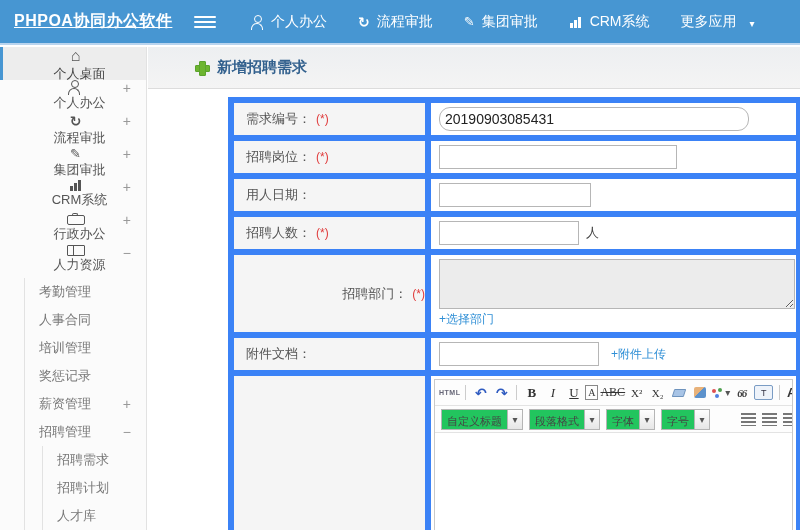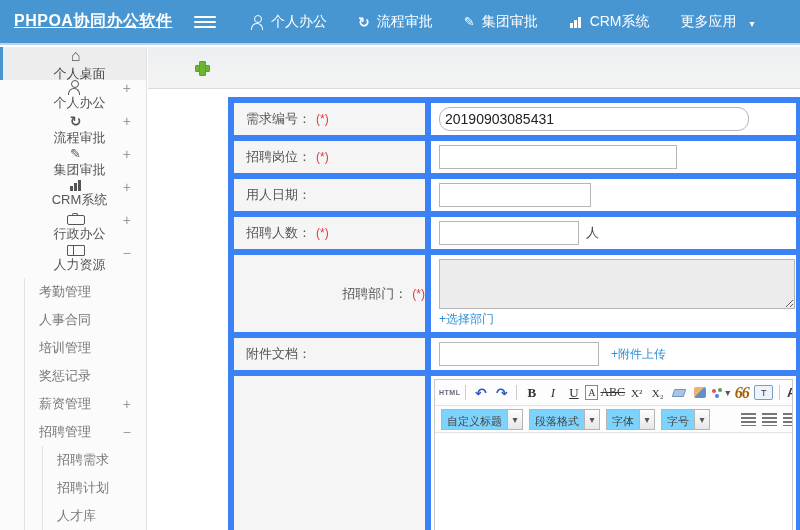--- a/index.html
+++ b/index.html
@@ -80,26 +80,26 @@
   .b-italic { font-style:italic; font-size:13px; }
   .b-under { text-decoration:underline; font-size:13px; }
   .b-abox { border:1px solid #888; font-size:10px; min-width:13px; height:15px; line-height:13px; }
   .b-strike { font-size:12px; text-decoration:line-through; }
   .b-supsub { font-size:11px; }
   .ico-eraser { width:12px; height:8px; background:#a8c4e6; border:1px solid #6e93bd; transform:skewX(-18deg); border-radius:1px; }
   .ico-brush { width:12px; height:11px; background:linear-gradient(135deg,#e8b27a 45%,#5d92cc 45%); border-radius:2px; }
   .ico-dots { position:relative; width:13px; height:12px; }
   .ico-dots::before { content:""; position:absolute; left:1px; top:2px; width:4px; height:4px; border-radius:50%; background:#e05050; box-shadow:6px -1px 0 #50a050, 3px 5px 0 #5080e0; }
   .tb-caret { font-size:8px; color:#555; margin-left:1px; }
-  .b-quote { font-family:"Liberation Serif","DejaVu Serif",serif; font-weight:bold; font-style:italic; color:#a16207; letter-spacing:-1px; font-size:16px;text-align:right; }
+  .b-quote { font-family:"Liberation Serif","DejaVu Serif",serif; font-weight:bold; font-style:italic; color:#404040; letter-spacing:-1px; font-size:11px;text-align:right; }
   .ico-paste { width:15px; height:15px; border:1px solid #7a9cc4; background:#eef3fa; font-size:9px; color:#334; border-radius:2px; }
   .b-fontcolor { font-size:13px; font-weight:bold; }
   .b-backcolor { background:#f0a030; font-size:11px; width:15px; height:15px; border-radius:2px; color:#503; }
   .tbar2 { height:27px; }
-  .sel { display:flex; align-items:stretch; height:21px; border:1px solid #b5b5b5; background:#7dd3fc; margin:0 3px; flex:none; cursor:pointer; }
+  .sel { display:flex; align-items:stretch; height:21px; border:1px solid #b5b5b5; background:#22c55e; margin:0 3px; flex:none; cursor:pointer; }
   .sel-label { font-size:11px; color:#444; padding:4px 5px 0 5px; white-space:nowrap; }
   .sel-caret { width:15px; border-left:1px solid #b5b5b5; background:linear-gradient(#fefefe,#e6e6e6); display:flex; align-items:center; justify-content:center; color:#555; }
   .align-group { display:flex; margin-left:28px; gap:6px; flex:none; }
   .align-icon { width:15px; height:13px; background:repeating-linear-gradient(to bottom,#777 0 2px,transparent 2px 4px); cursor:pointer; }
   .editor-body { height:290px; background:#fff; }
 </style>
 </head>
 <body>
 
 <div class="header">
@@ -209,20 +209,21 @@
       <div class="sub-item">
           <span>人才库</span>
         </div>
     </div>
   </div>
 </div>
 
 <div class="main">
   <div class="titlebar">
     <span class="plus-icon"></span>
+    <span class="page-title">新增招聘需求</span>
   </div>
 
   <table class="form-table">
     <tbody>
         <tr>
       <td class="lbl"><span>需求编号：</span><span class="req">(*)</span></td>
       <td class="val"><input class="txt w310" value="20190903085431" style=""></td>
     </tr>
     <tr>
       <td class="lbl"><span>招聘岗位：</span><span class="req">(*)</span></td>

